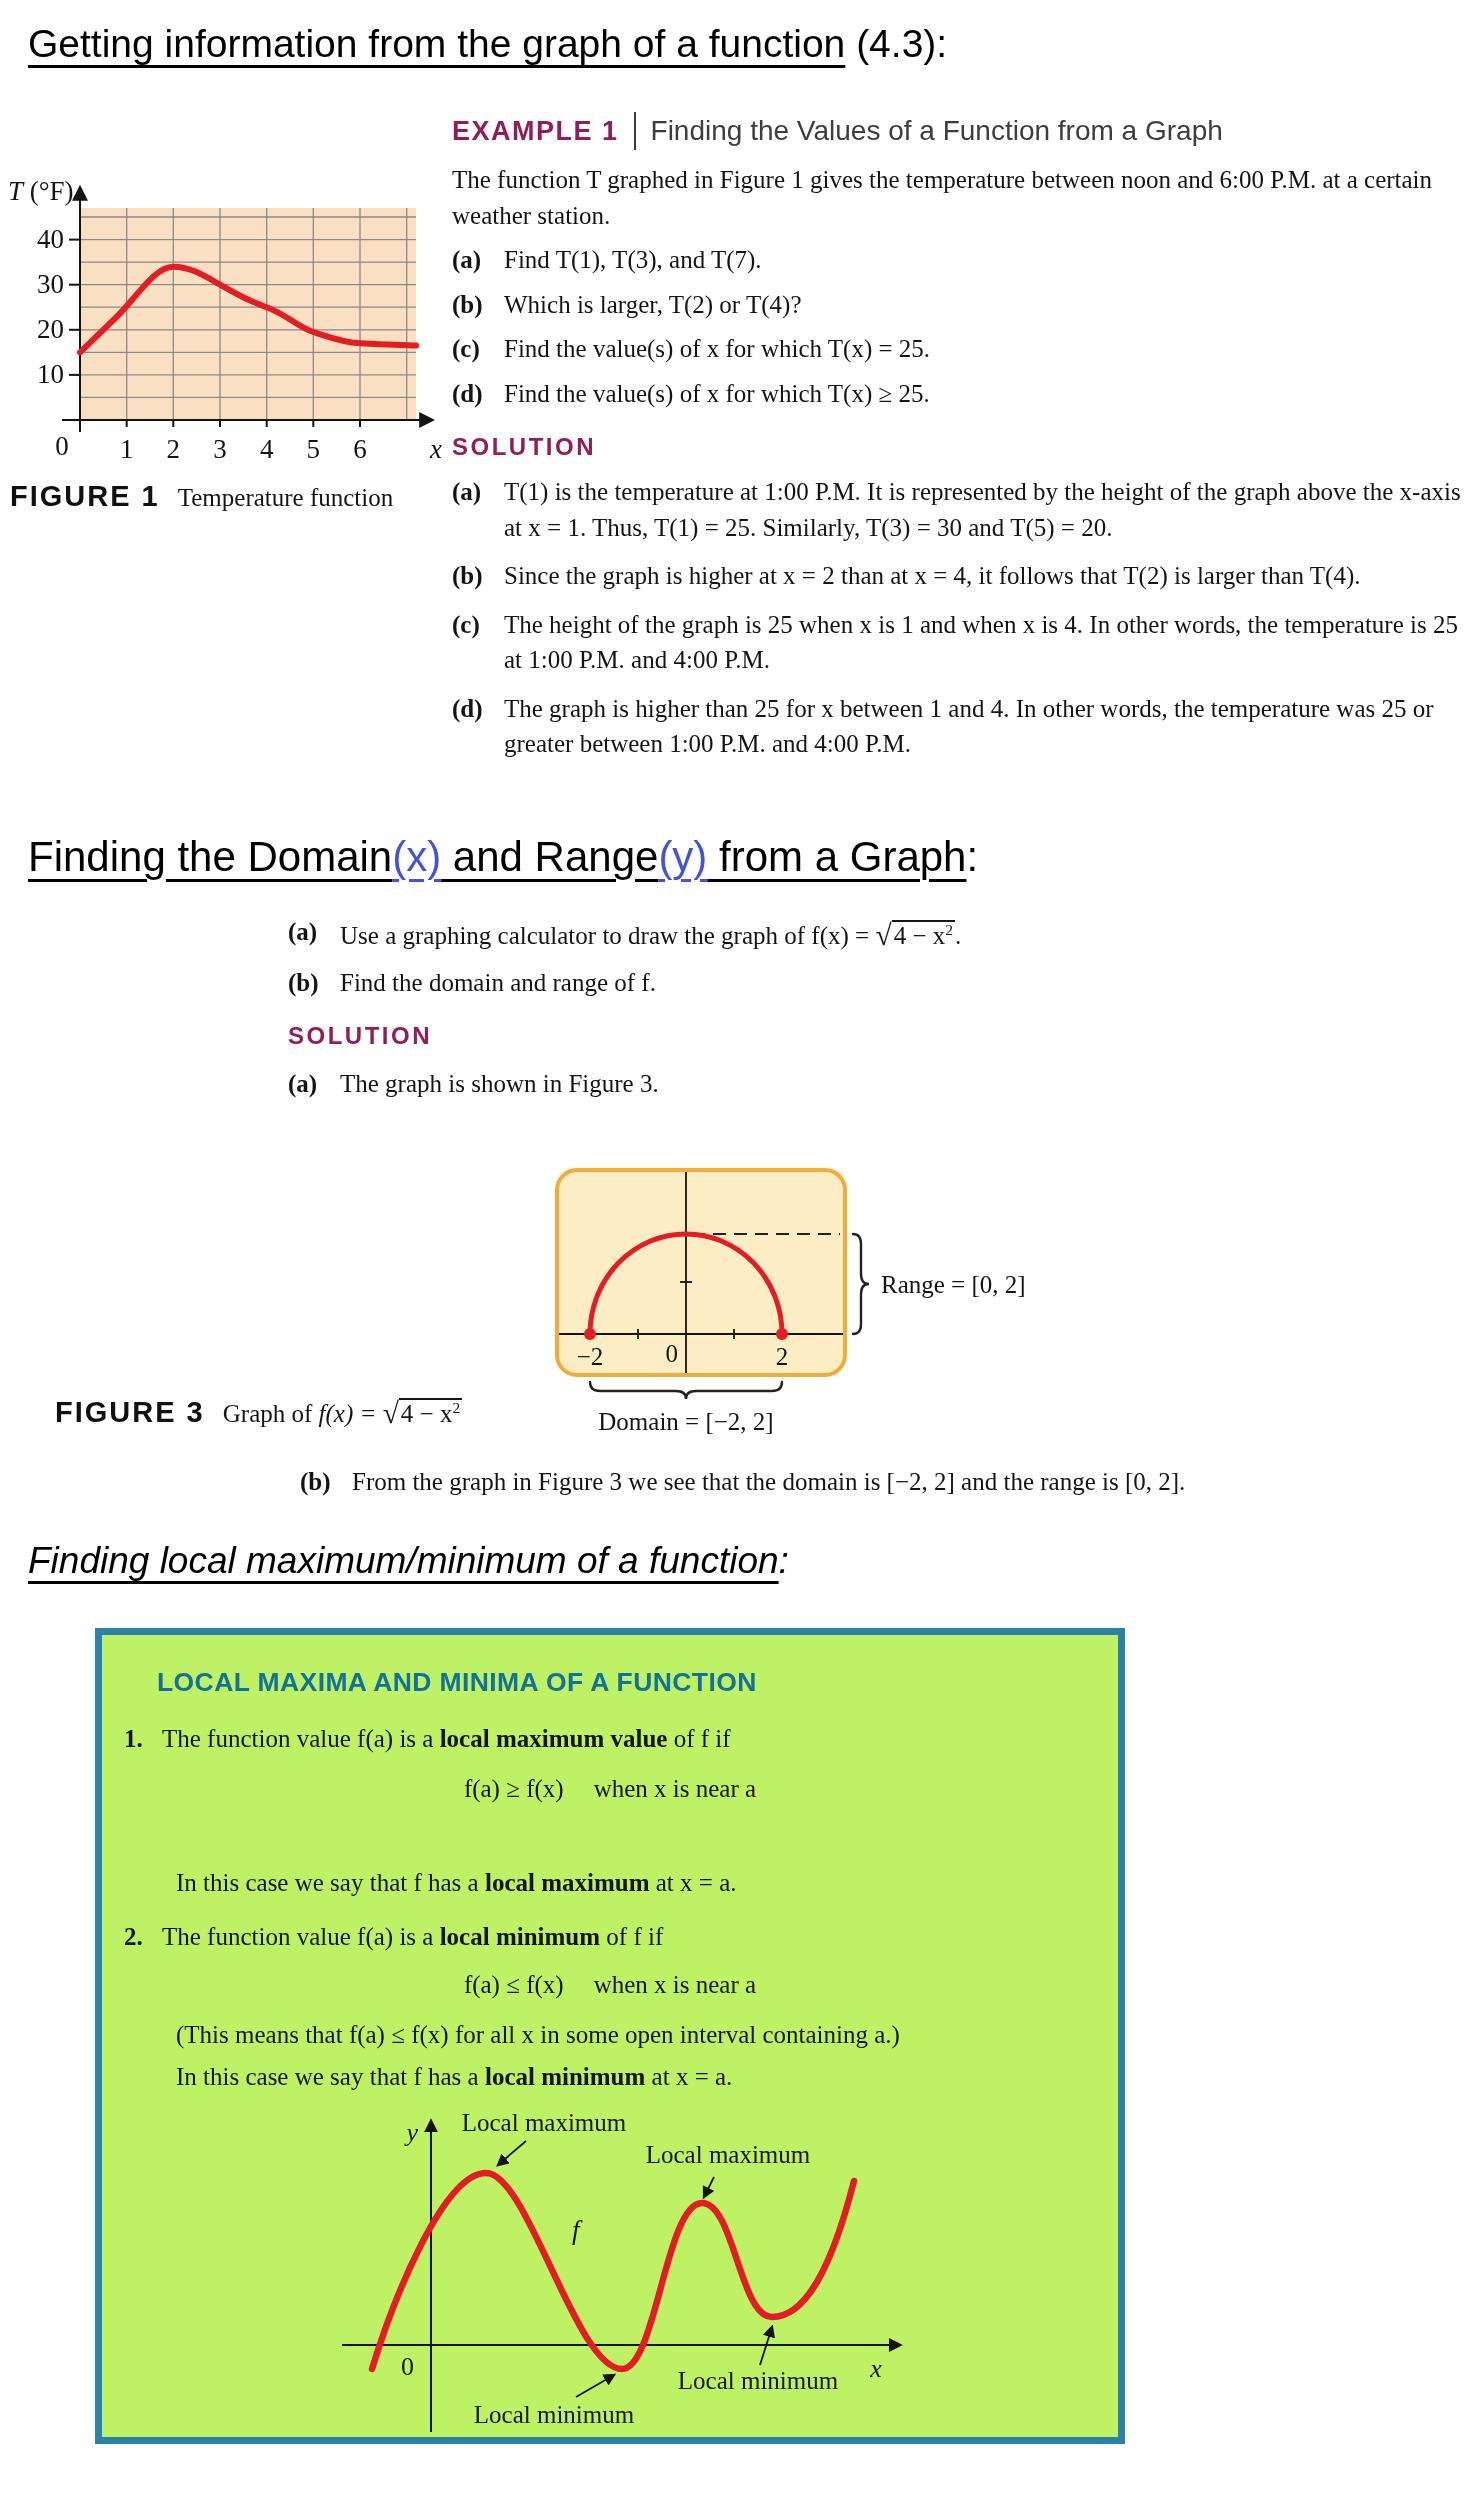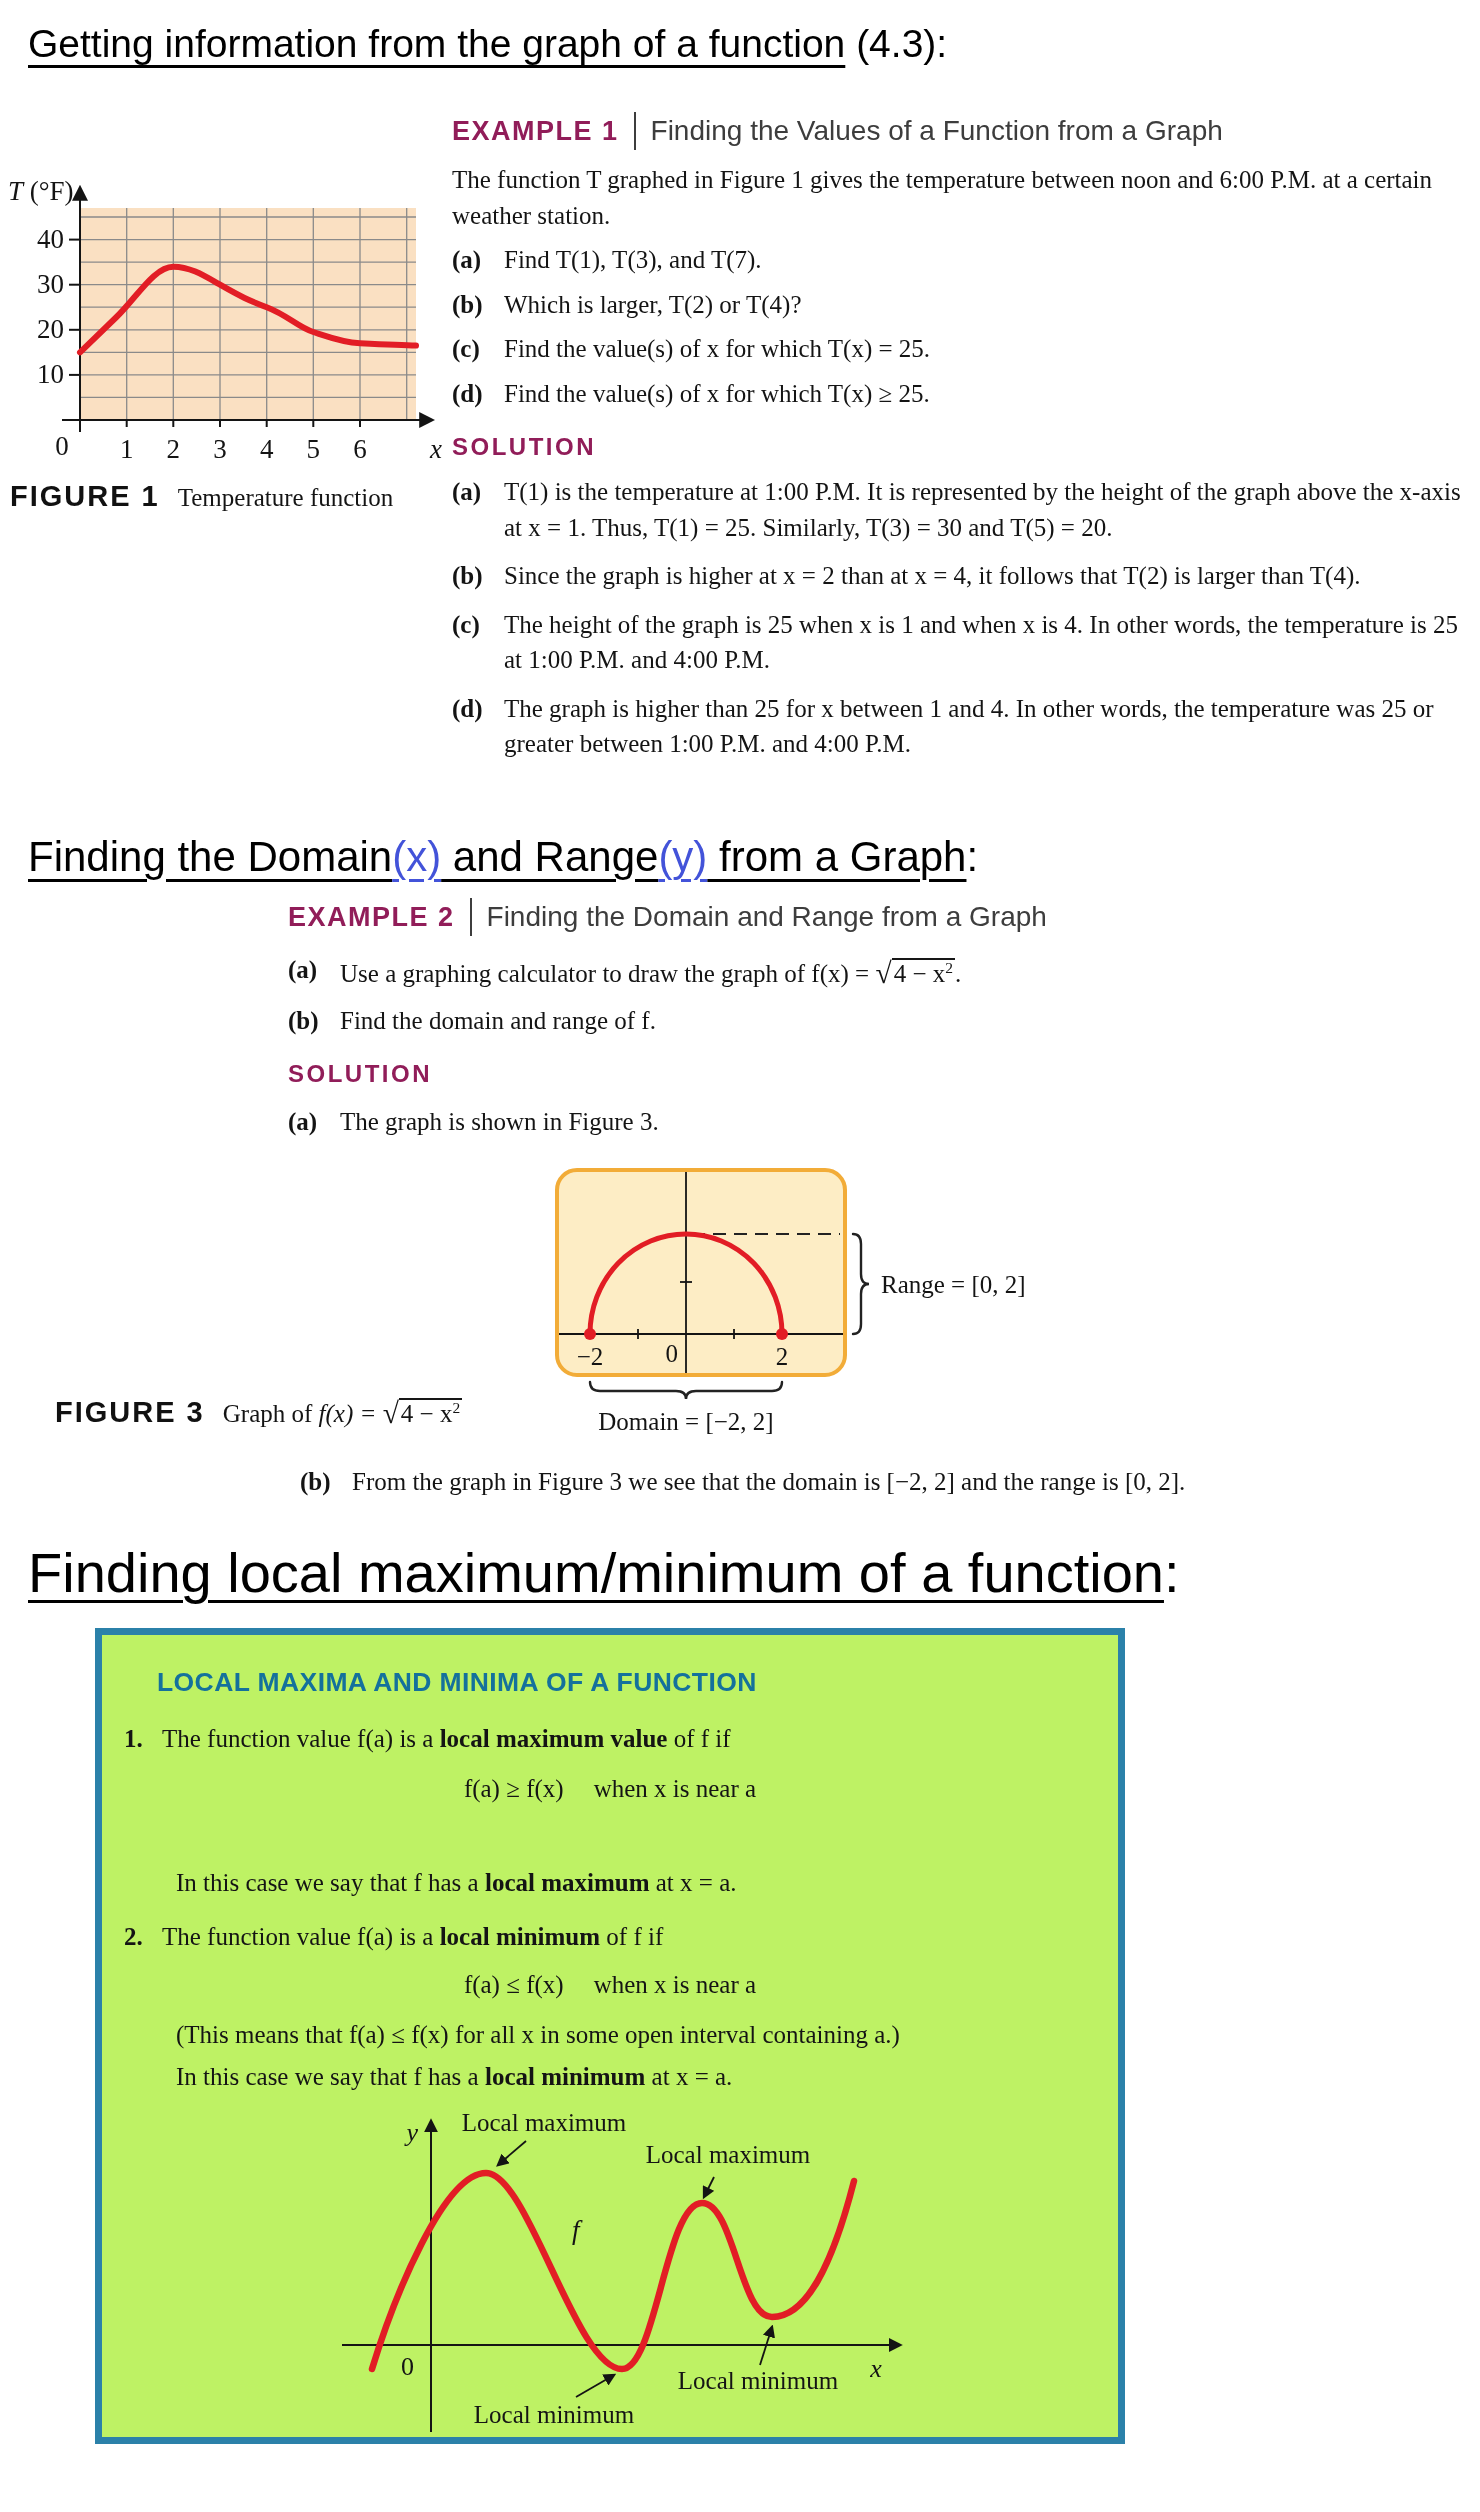--- a/index.html
+++ b/index.html
@@ -4,21 +4,21 @@
 <style>
   html,body{margin:0;padding:0;background:#ffffff;}
   .page{position:relative;width:1480px;height:2512px;background:#fff;
         font-family:"Liberation Serif",serif;color:#141414;overflow:hidden;}
   .abs{position:absolute;}
 
   
   .h-sans{font-family:"Liberation Sans",sans-serif;color:#000;white-space:nowrap;font-weight:400;}
   .h1{font-size:39px;}
   .h2{font-size:42px;}
-  .h3{font-size:56px;}
+  .h3{font-size:37px;font-style:italic;}
   .h-u{text-decoration:underline;text-decoration-thickness:3px;text-underline-offset:8px;}
   .blue{color:#4353d9;}
 
   
   .ex-head{display:flex;align-items:center;gap:15px;font-family:"Liberation Sans",sans-serif;}
   .ex-label{color:#911d59;font-weight:bold;font-size:27px;letter-spacing:1.5px;white-space:nowrap;}
   .ex-divider{width:2px;height:38px;background:#3d3d3d;}
   .ex-title{color:#3d3d3d;font-size:28px;white-space:nowrap;}
   .body-text{font-size:25px;line-height:1.42;}
   .item-row{display:flex;margin-top:9px;}
@@ -186,25 +186,20 @@
         <span class="item-text">The graph is higher than 25 for x between 1 and 4. In other words, the temperature was 25 or greater between 1:00 P.M. and 4:00 P.M.</span>
       </div>
     </div>
   </div>
 
   <div class="abs h-sans h2" style="left:28px;top:833px;">
     <span class="h-u">Finding the Domain</span><span class="h-u blue">(x)</span><span class="h-u"> and Range</span><span class="h-u blue">(y)</span><span class="h-u"> from a Graph</span><span>:</span>
   </div>
 
   <div class="abs" style="left:288px;top:898px;width:1020px;">
-    <div class="ex-head">
-      <span class="ex-label">EXAMPLE 2</span>
-      <span class="ex-divider"></span>
-      <span class="ex-title">Finding the Domain and Range from a Graph</span>
-    </div>
 
     <div class="item-row body-text" style="margin-top:16px;">
       <span class="item-label">(a)</span>
       <span class="item-text"><span>Use a graphing calculator to draw the graph of f(x) = </span><span class="radical"><span class="rad-sign">√</span><span class="rad-body"><span>4 − x</span><sup class="s2">2</sup></span></span><span>.</span></span>
     </div>
     <div class="item-row body-text">
       <span class="item-label">(b)</span>
       <span class="item-text">Find the domain and range of f.</span>
     </div>
 

